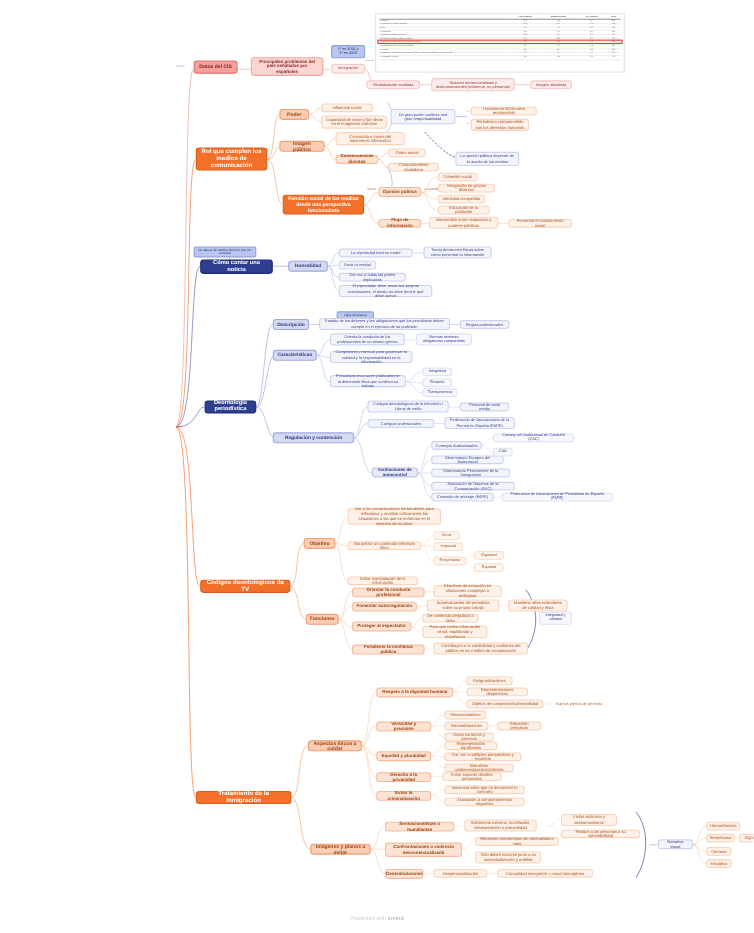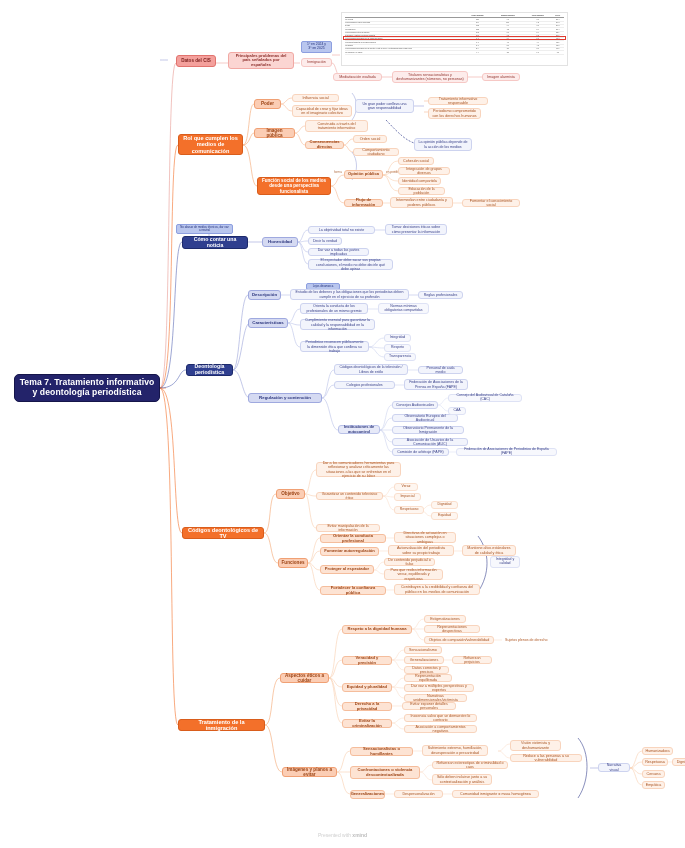--- a/index.html
+++ b/index.html
@@ -215,21 +215,20 @@
       <path d="M578 738 C590 752 590 780 578 798" stroke="#3a4490" stroke-width="0.6"></path>
       <path d="M590 768 L598 768" stroke="#9aa3d8"></path>
       <path d="M630 768 C636 768 635 751 642 751" stroke="#f8cfae"></path>
       <path d="M630 768 C636 768 635 762 642 762" stroke="#f8cfae"></path>
       <path d="M630 768 C636 768 635 774 642 774" stroke="#f8cfae"></path>
       <path d="M630 768 C636 768 635 785 642 785" stroke="#f8cfae"></path>
       <path d="M665 762 L672 762" stroke="#fadfcd"></path>
     </g>
   </svg>
 
-  <div class="node root" style="left:14px;top:374px;width:146px;height:28px;">Tema 7. Tratamiento informativo y deontología periodística</div>
 
   <div class="node p1" style="left:176px;top:55px;width:40px;height:12px;">Datos del CIS</div>
 
   <div class="node p2" style="left:228px;top:52px;width:66px;height:17px;">Principales problemas del país señalados por españoles</div>
 
   <div class="node bbadge" style="left:301px;top:41px;width:31px;height:12px;">1º en 2024 y 3º en 2025</div>
 
   <div class="node p3" style="left:301px;top:58px;width:31px;height:9px;">Inmigración</div>
 
   <div class="tablebox" style="left:341px;top:12px;width:227px;height:54px;">

